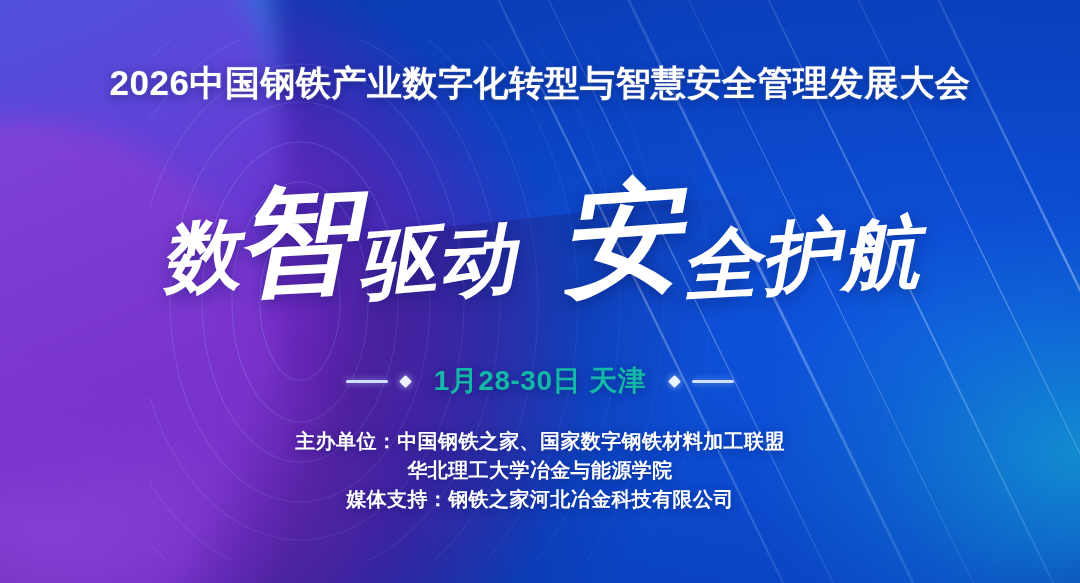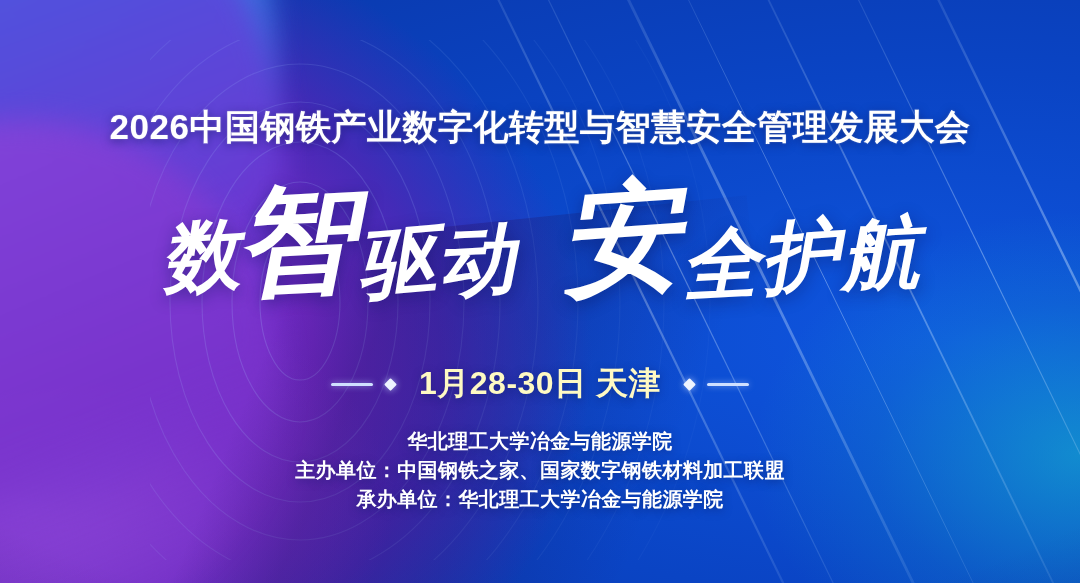--- a/index.html
+++ b/index.html
@@ -75,21 +75,20 @@
 
   #main-title{
     position:absolute;left:0;right:0;top:60px;
     text-align:center;
     color:#ffffff;
     font-size:35px;
     font-weight:bold;
     letter-spacing:.5px;
     white-space:nowrap;
     text-shadow:0 2px 10px rgba(10,20,90,.55), 0 0 2px rgba(255,255,255,.35);
-    margin-top:44px;
   }
 
   
   #calligraphy{
     position:absolute;left:0;right:0;top:176px;height:136px;
     display:flex;align-items:center;justify-content:center;
     white-space:nowrap;
   }
   .cg{
     color:#ffffff;
@@ -116,21 +115,21 @@
   #date-row{
     position:absolute;left:0;right:0;top:362px;
     display:flex;align-items:center;justify-content:center;gap:13px;
   }
   .orn-line{width:42px;height:3px;background:#cfe0ff;border-radius:2px;
             box-shadow:0 0 6px rgba(190,215,255,.6);}
   .orn-diamond{width:9px;height:9px;background:#eef4ff;
                transform:rotate(45deg);border-radius:1px;
                box-shadow:0 0 7px rgba(200,220,255,.75);}
   #date-text{
-    color:#fef9c3;font-size:32px;font-weight:bold;letter-spacing:.5px;
+    color:#14b8a6;font-size:28px;font-weight:bold;letter-spacing:.5px;
     white-space:nowrap;padding:0 11px;
     text-shadow:0 2px 9px rgba(10,25,95,.5);
   }
 
   
   #organizers{
     position:absolute;left:0;right:0;top:427px;
     text-align:center;
   }
   .org-line{
@@ -214,19 +213,19 @@
 
     <div id="date-row">
       <span class="orn-line"></span>
       <span class="orn-diamond"></span>
       <span id="date-text">1月28-30日  天津</span>
       <span class="orn-diamond"></span>
       <span class="orn-line"></span>
     </div>
 
     <div id="organizers">
+      <div class="org-line">主办单位：中国钢铁之家、国家数字钢铁材料加工联盟</div>
       <div class="org-line">华北理工大学冶金与能源学院</div>
-      <div class="org-line">主办单位：中国钢铁之家、国家数字钢铁材料加工联盟</div>
-      <div class="org-line">承办单位：华北理工大学冶金与能源学院</div>
+      <div class="org-line">媒体支持：钢铁之家河北冶金科技有限公司</div>
     </div>
 
   </div>
 </div>
 
 </body></html>

